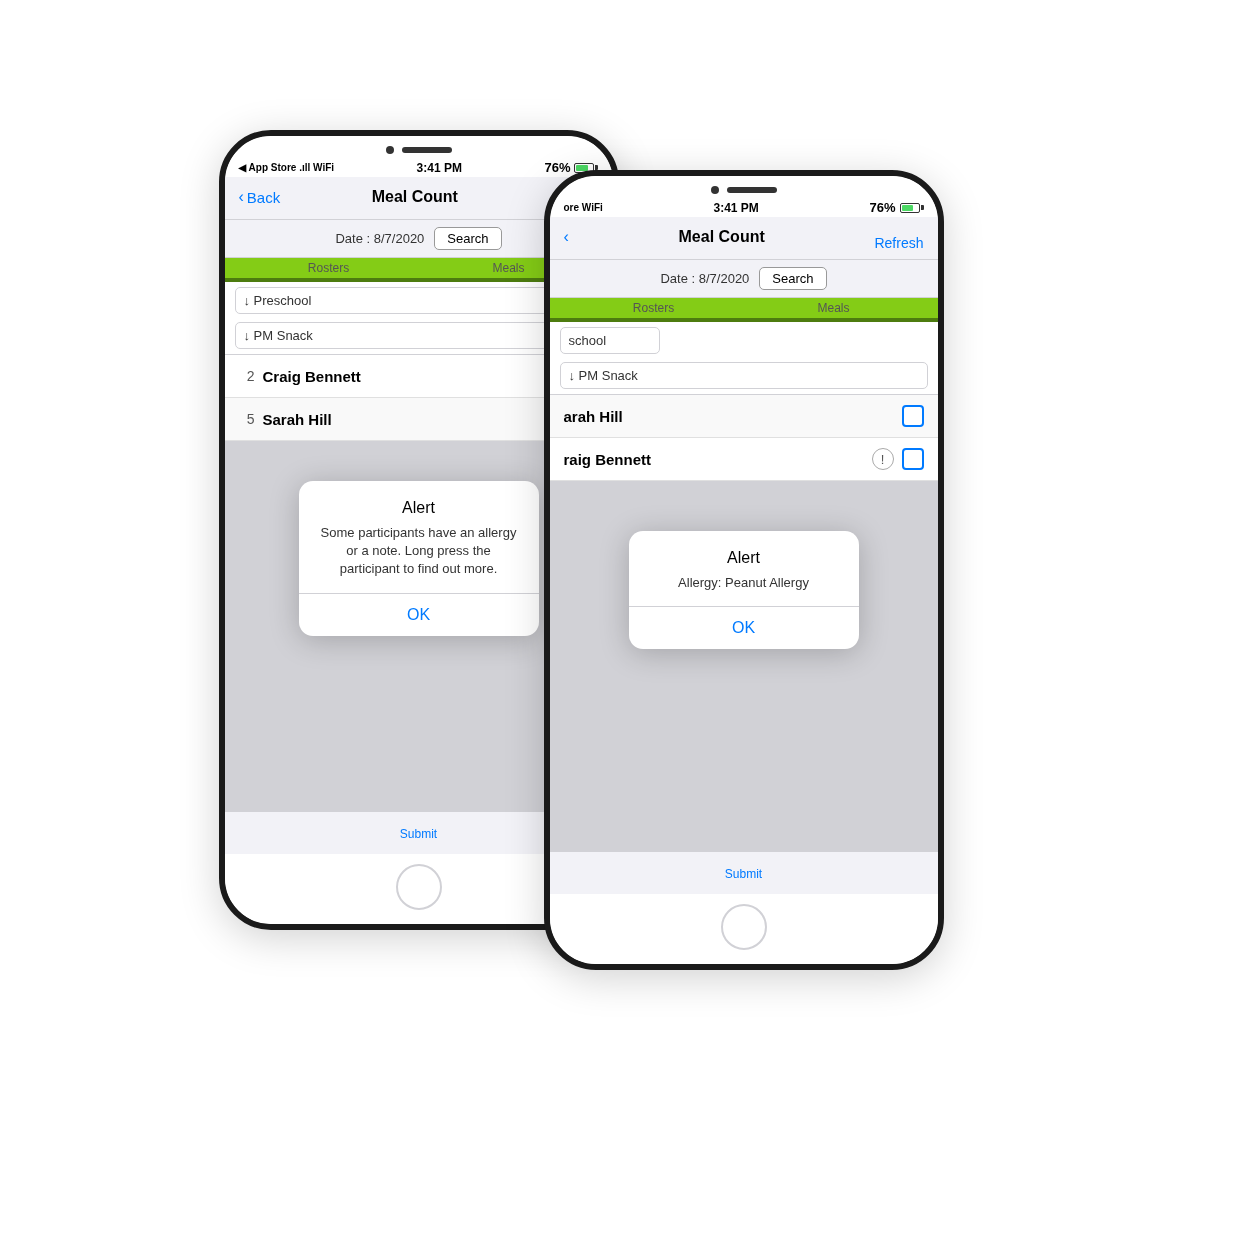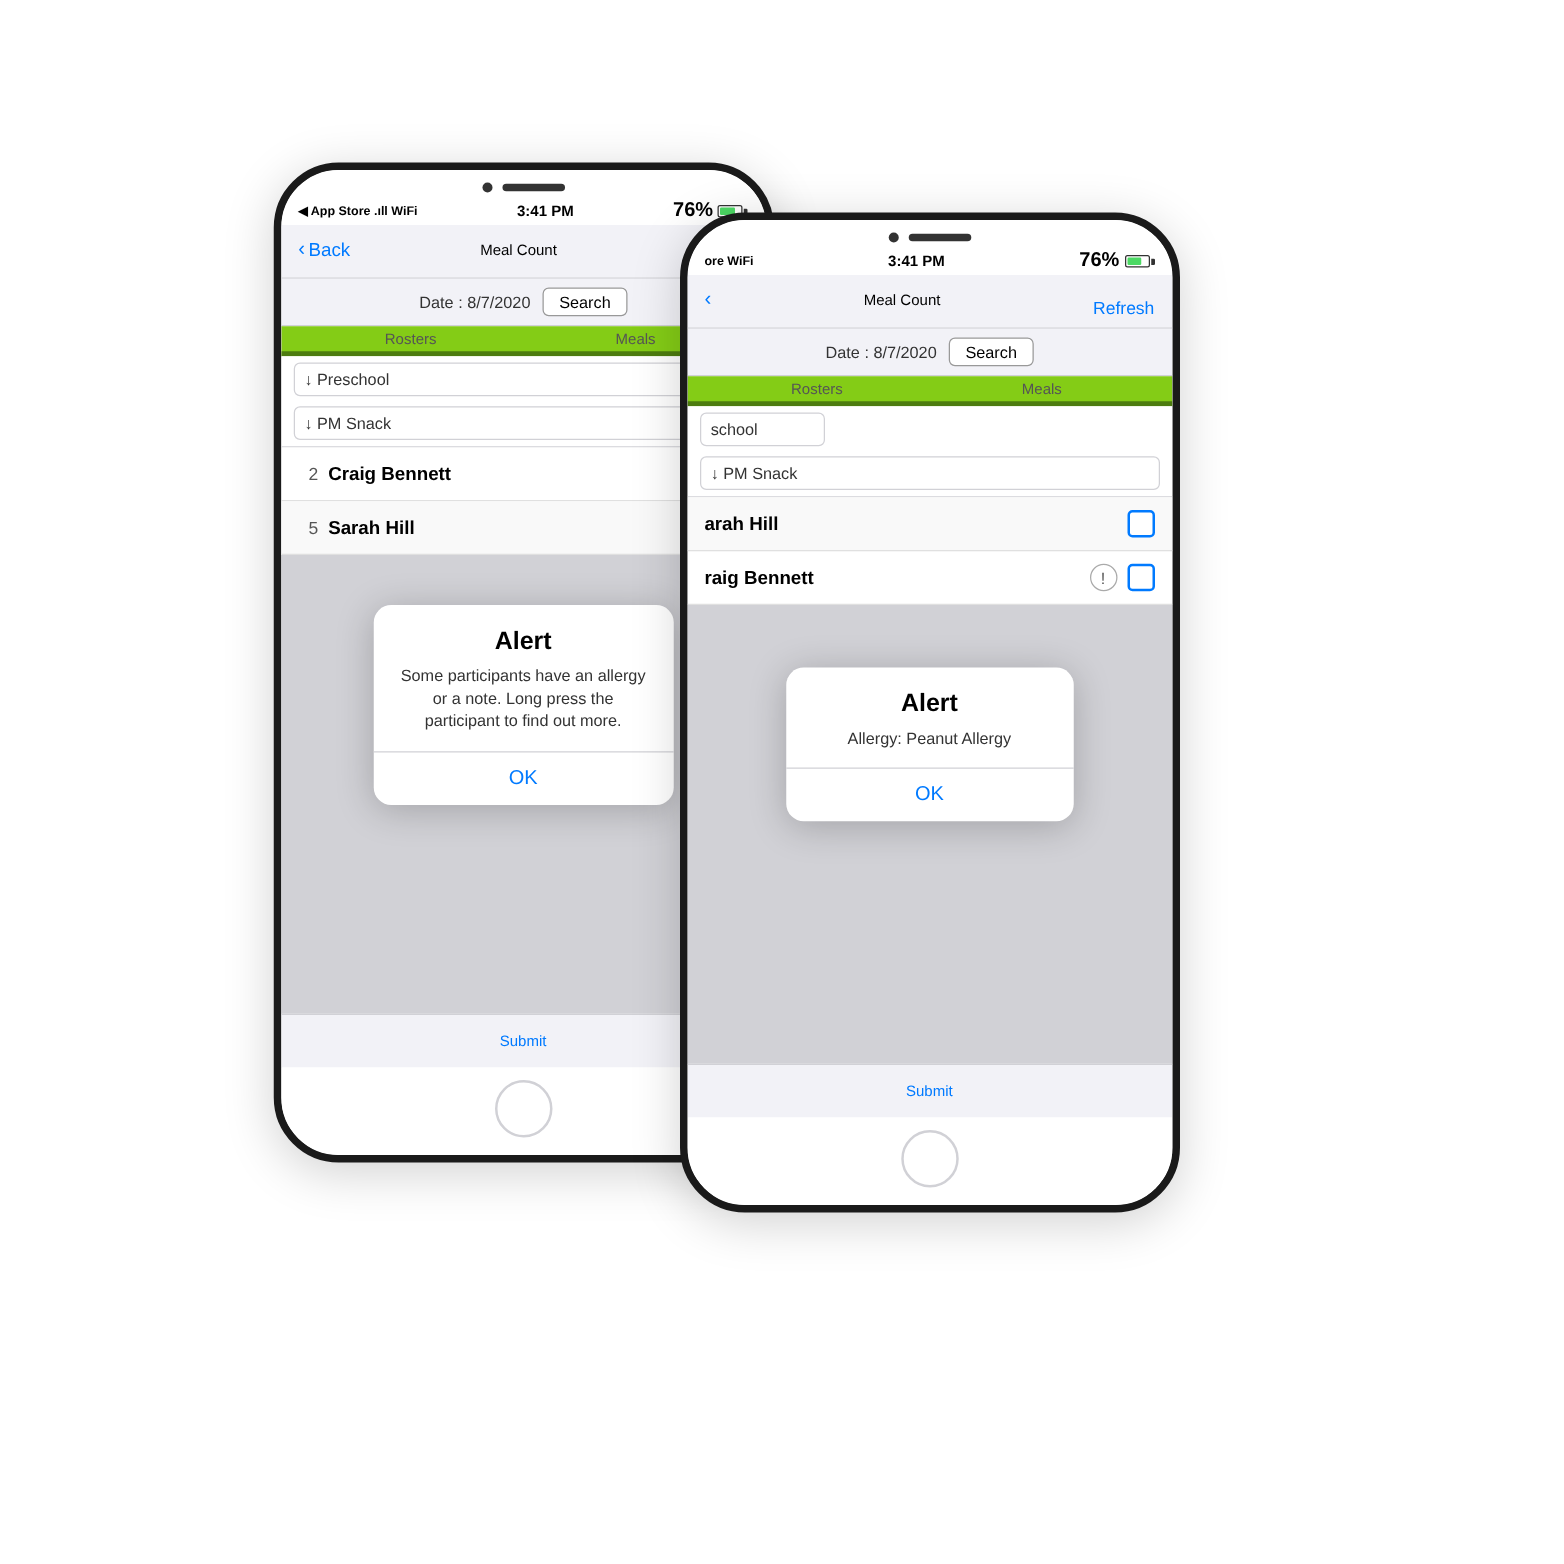--- a/index.html
+++ b/index.html
@@ -82,21 +82,21 @@
       justify-content: space-between;
       align-items: center;
       padding: 2px 14px;
       background: #fff;
       font-size: 11px;
       font-weight: 600;
       flex-shrink: 0;
     }
     .status-left { display: flex; align-items: center; gap: 3px; font-size: 10px; }
     .status-time { font-size: 12px; font-weight: 600; }
-    .status-right { display: flex; align-items: center; gap: 4px; font-size: 16px; }
+    .status-right { display: flex; align-items: center; gap: 4px; font-size: 13px; }
     .battery-icon {
       display: inline-flex;
       align-items: center;
       gap: 1px;
     }
     .battery-body {
       width: 20px; height: 10px;
       border: 1.5px solid #333;
       border-radius: 2px;
       position: relative;
@@ -128,22 +128,22 @@
     }
     .nav-back {
       color: #007aff;
       font-size: 15px;
       display: flex;
       align-items: center;
       gap: 3px;
     }
     .nav-back-chevron { font-size: 16px; }
     .nav-title {
-      font-size: 12px;
-      font-weight: 400;
+      font-size: 16px;
+      font-weight: 700;
       color: #000;
     }
     .nav-refresh {
       color: #007aff;
       font-size: 14px;
       margin-top: 12px;
     }
 
     
     .date-bar {
@@ -266,22 +266,22 @@
       position: absolute;
       background: #fff;
       border-radius: 14px;
       padding: 18px 20px 0;
       box-shadow: 0 4px 30px rgba(0,0,0,0.22);
       text-align: center;
       left: 50%;
       transform: translateX(-50%);
     }
     .alert-title {
-      font-size: 20px;
-      font-weight: 700;
+      font-size: 16px;
+      font-weight: 400;
       color: #000;
       margin-bottom: 7px;
     }
     .alert-message {
       font-size: 13px;
       color: #333;
       line-height: 1.4;
       margin-bottom: 14px;
     }
     .alert-divider {

